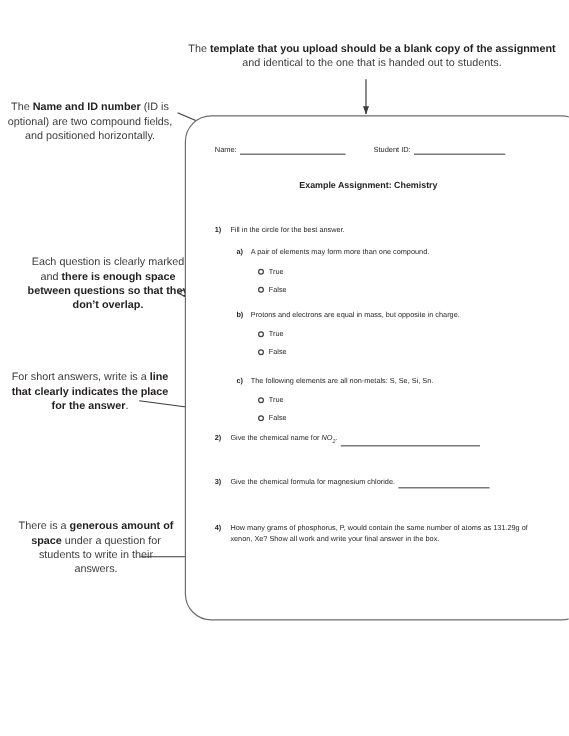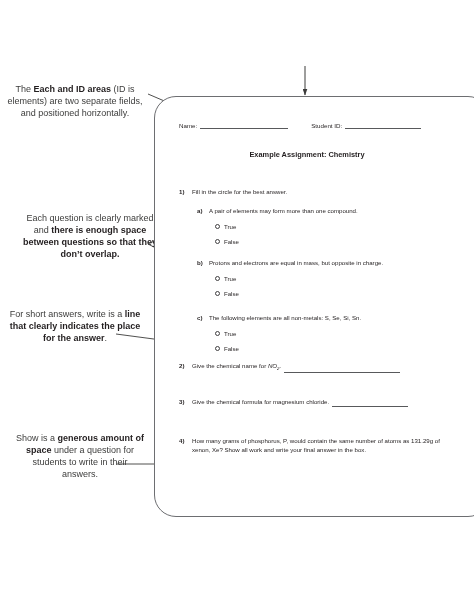--- a/index.html
+++ b/index.html
@@ -184,36 +184,40 @@
   .sub-script {
     font-size: 4.4px;
     vertical-align: sub;
   }
   .ital { font-style: italic; }
 </style>
 </head>
 <body>
 
 <div class="callout" id="callout-top">
+  <div class="line1">
+    <span>The </span><b>template that you upload should be a blank copy of the assignment</b>
+  </div>
+  <div>and identical to the one that is handed out to students.</div>
 </div>
 
 <div class="callout" id="callout-name">
-  <span>The </span><b>Each and ID areas</b><span> (ID is elements) are two separate fields, and positioned horizontally.</span>
+  <span>The </span><b>Name and ID number</b><span> (ID is optional) are two compound fields, and positioned horizontally.</span>
 </div>
 
 <div class="callout" id="callout-question">
   <span>Each question is clearly marked and </span><b>there is enough space between questions so that they don’t overlap.</b><span></span>
 </div>
 
 <div class="callout" id="callout-shortanswer">
   <span>For short answers, write is a </span><b>line that clearly indicates the place for the answer</b><span>.</span>
 </div>
 
 <div class="callout" id="callout-space">
-  <span>Show is a </span><b>generous amount of space</b><span> under a question for students to write in their answers.</span>
+  <span>There is a </span><b>generous amount of space</b><span> under a question for students to write in their answers.</span>
 </div>
 
 <svg id="connectors" viewBox="0 0 474 613">
   <defs>
     <marker id="arrowhead" markerWidth="7" markerHeight="5" refX="6.5" refY="2.5" orient="auto" markerUnits="strokeWidth">
       <path d="M0,0 L7,2.5 L0,5 z" fill="#3c3c3b"></path>
     </marker>
   </defs>
 
   <line x1="305" y1="66" x2="305" y2="95" stroke="#3c3c3b" stroke-width="1" marker-end="url(#arrowhead)"></line>

